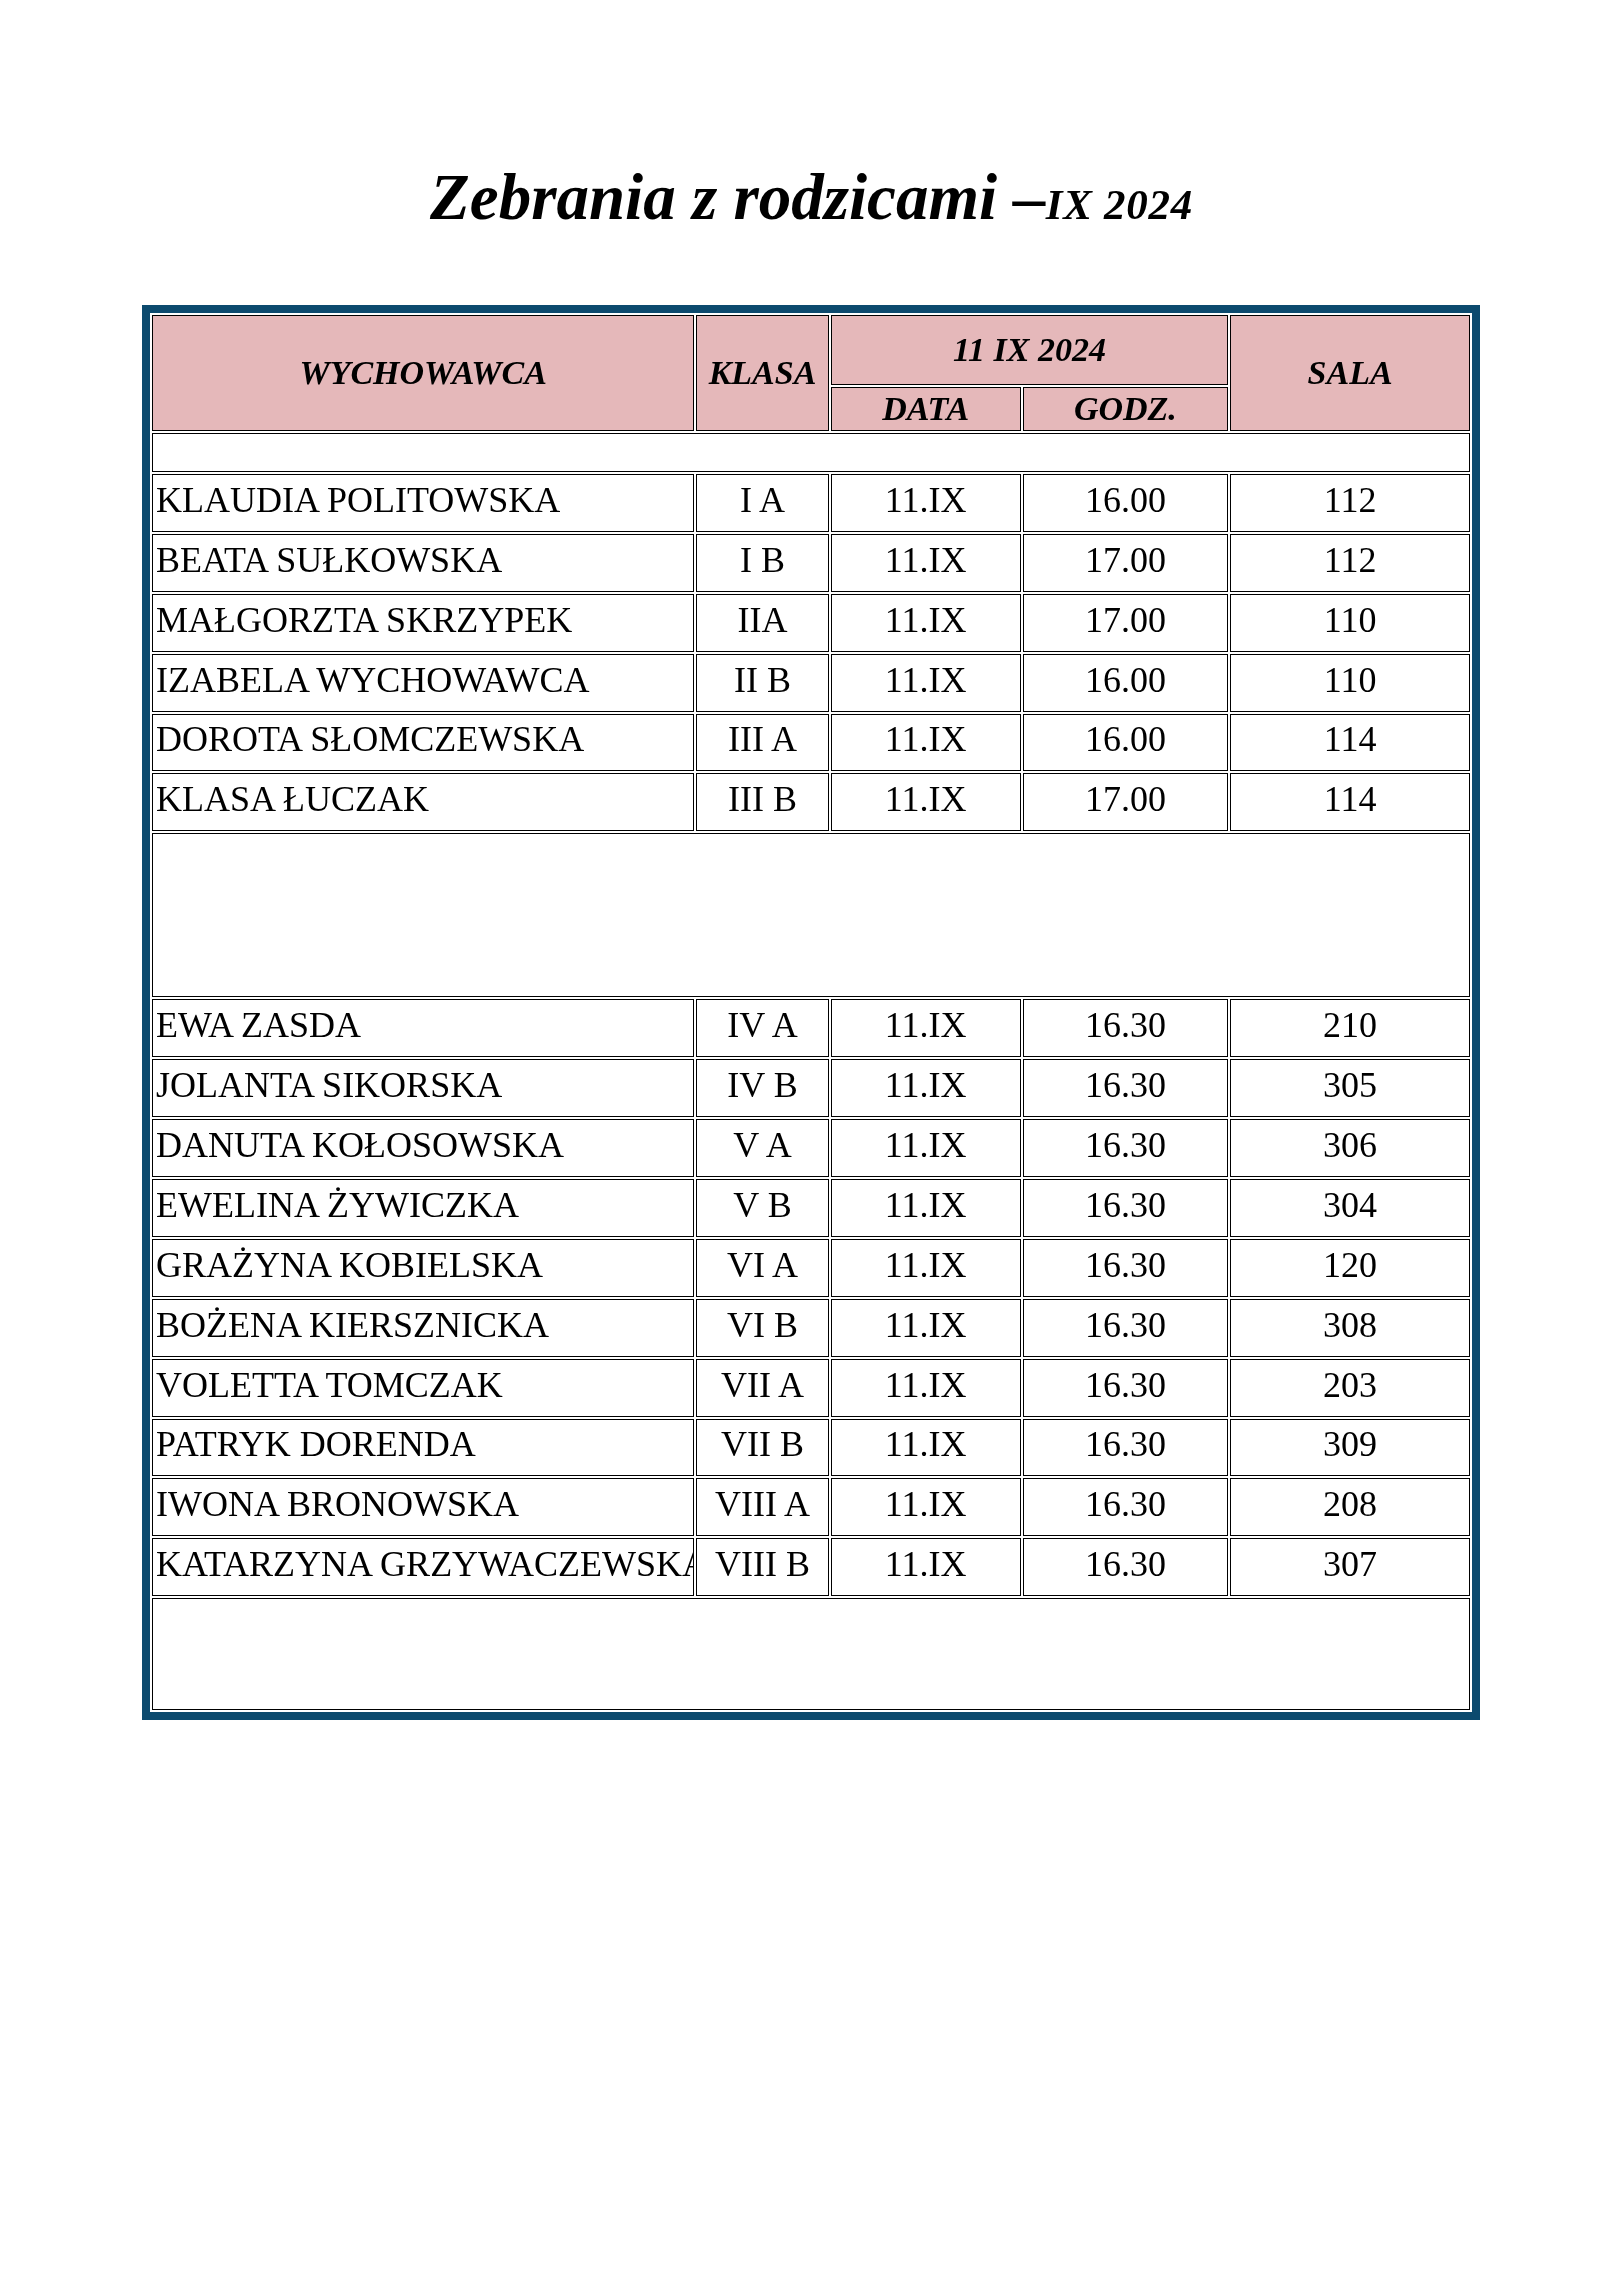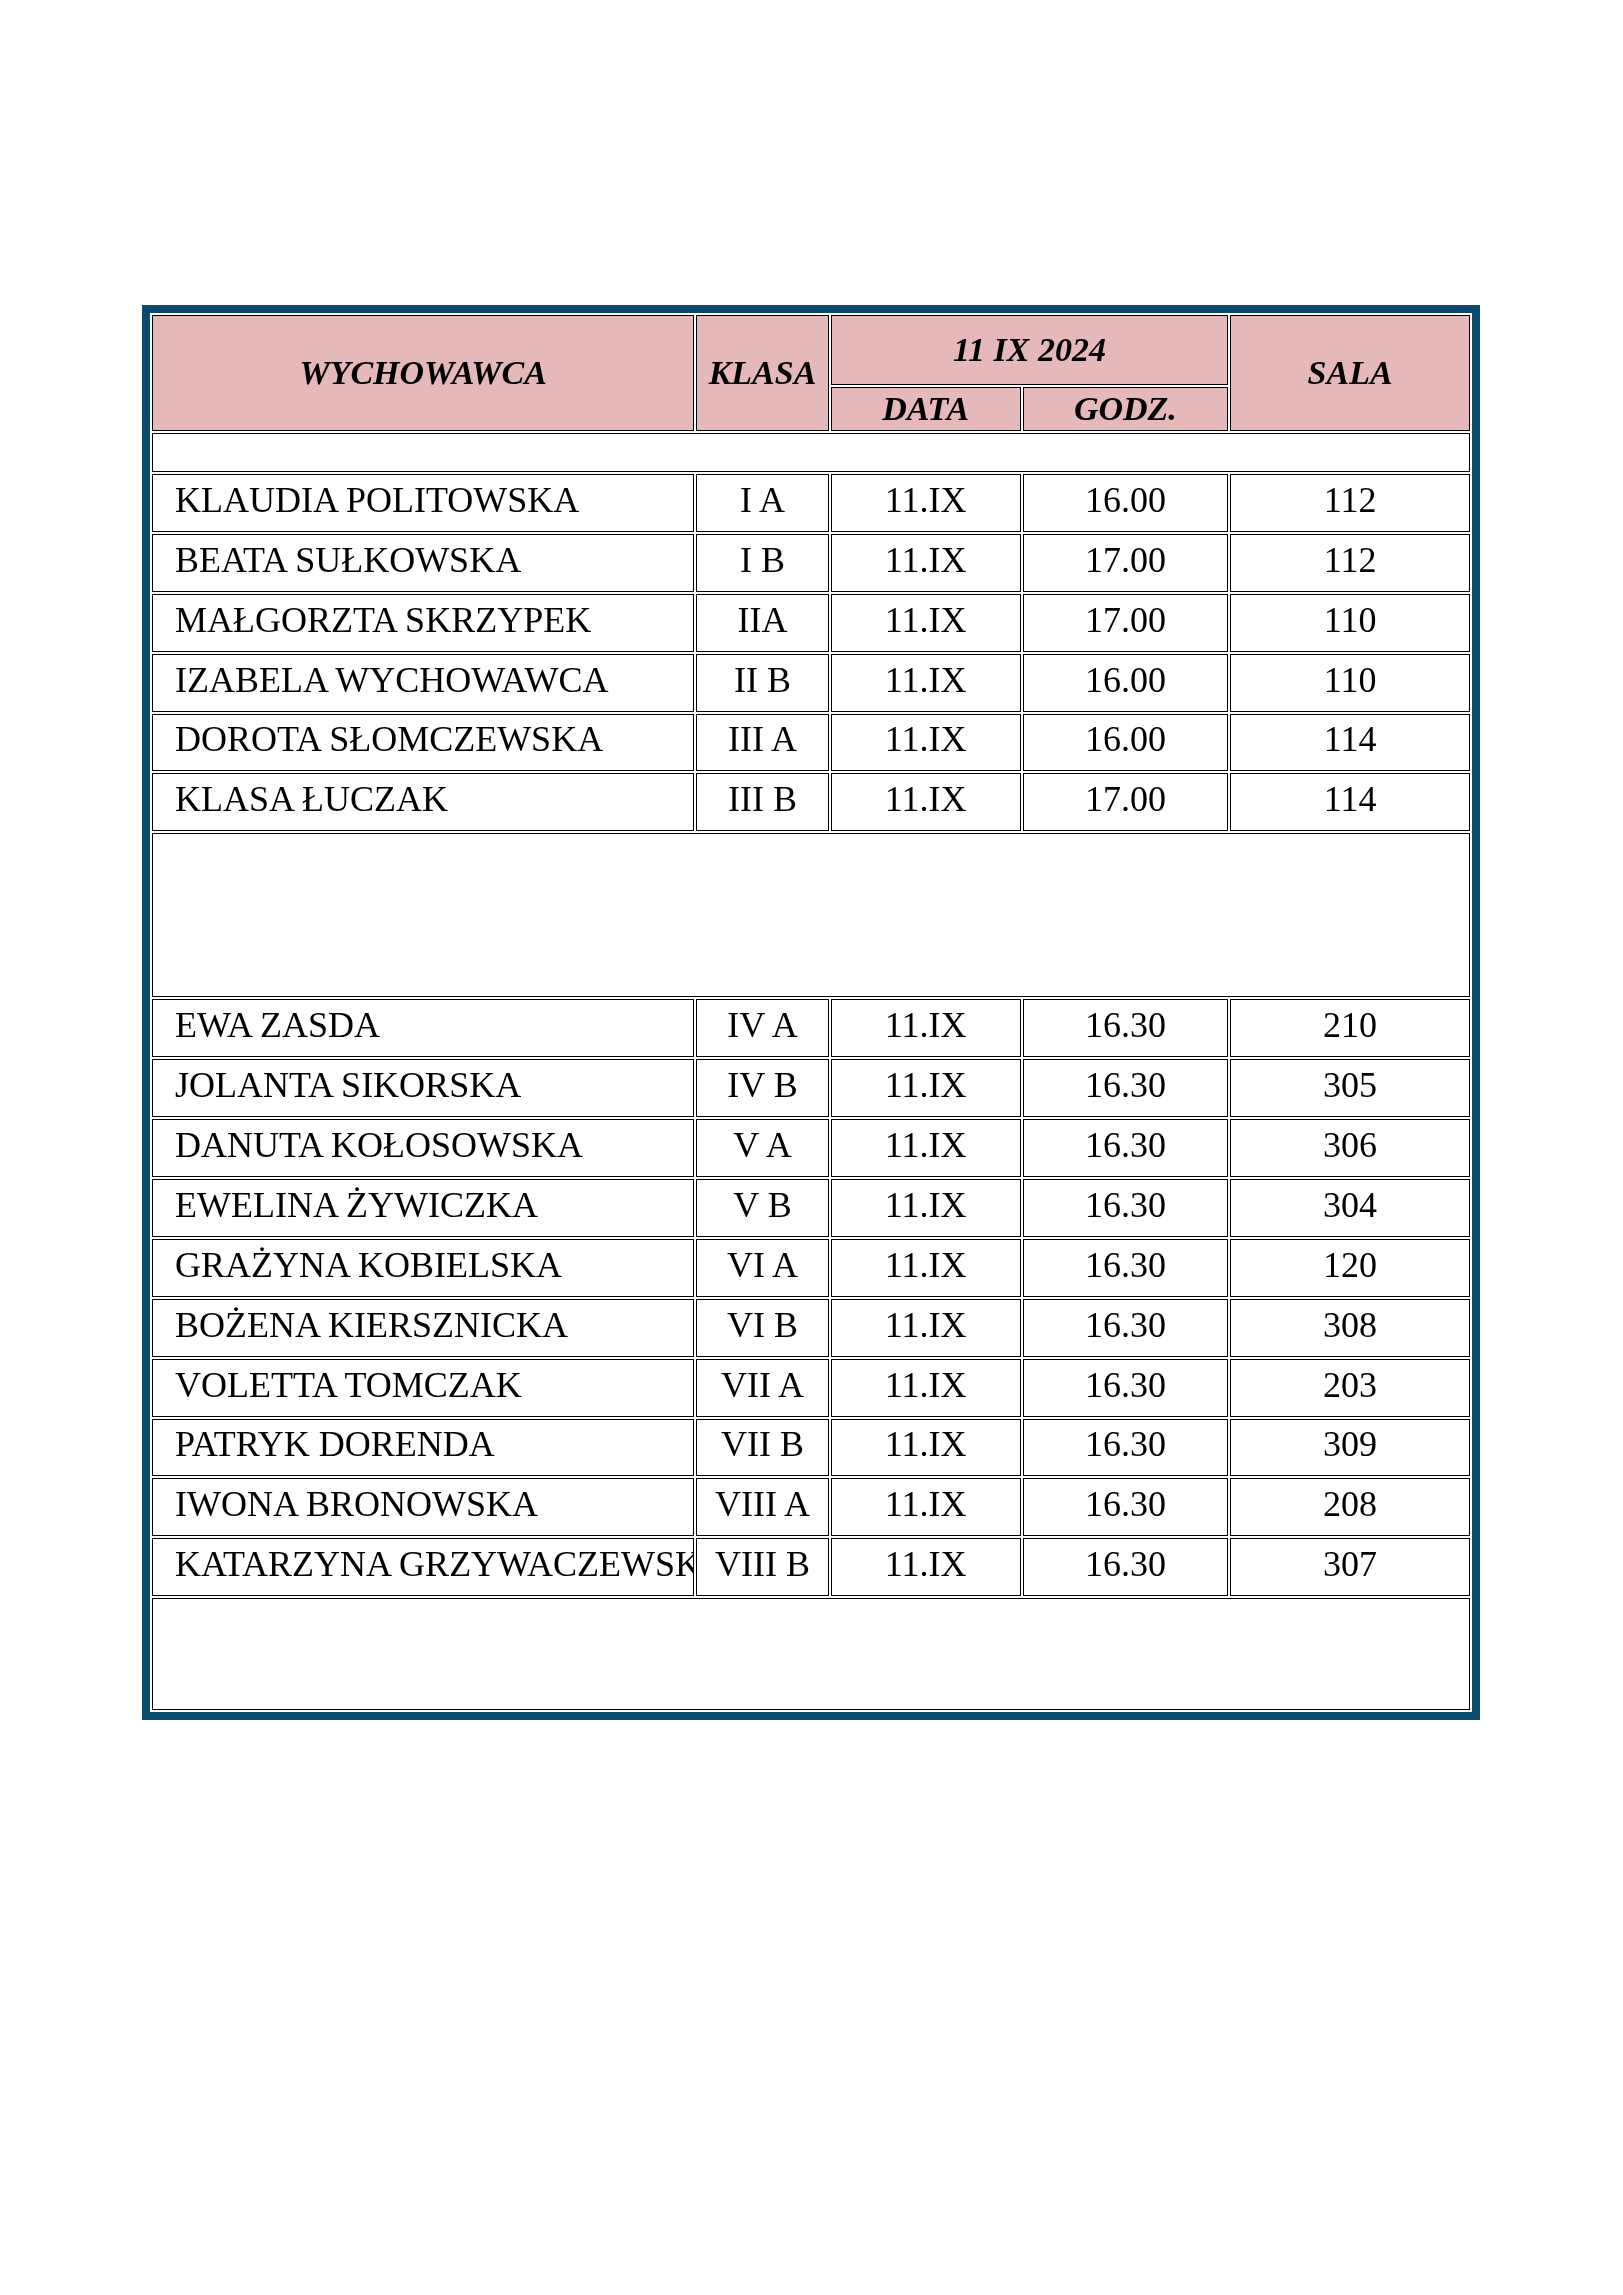--- a/index.html
+++ b/index.html
@@ -65,31 +65,32 @@
   td {
     border: 1.3px solid #000000;
     background: #ffffff;
     font-size: 36px;
     vertical-align: top;
     padding: 3.9px 0 0 0;
     white-space: nowrap;
     overflow: hidden;
   }
   tr.data-row td { height: 52px; text-align: center; }
-  tr.data-row td.name-cell { text-align: left; padding-left: 22px; }
+  tr.data-row td.name-cell { text-align: left; padding-left: 3px; }
 
   tr.spacer-row td   { height: 37px;  padding: 0; }
   tr.mid-empty-row td    { height: 162px; padding: 0; }
   tr.bottom-empty-row td { height: 110px; padding: 0; }
 </style>
 </head>
 <body>
 
 <div class="page">
 
+  <div class="doc-title"><span>Zebrania z rodzicami –</span><span class="title-suffix">IX 2024</span></div>
 
   <table class="meetings">
     <colgroup>
       <col class="c-wychowawca">
       <col class="c-klasa">
       <col class="c-data">
       <col class="c-godz">
       <col class="c-sala">
     </colgroup>
     <thead>

